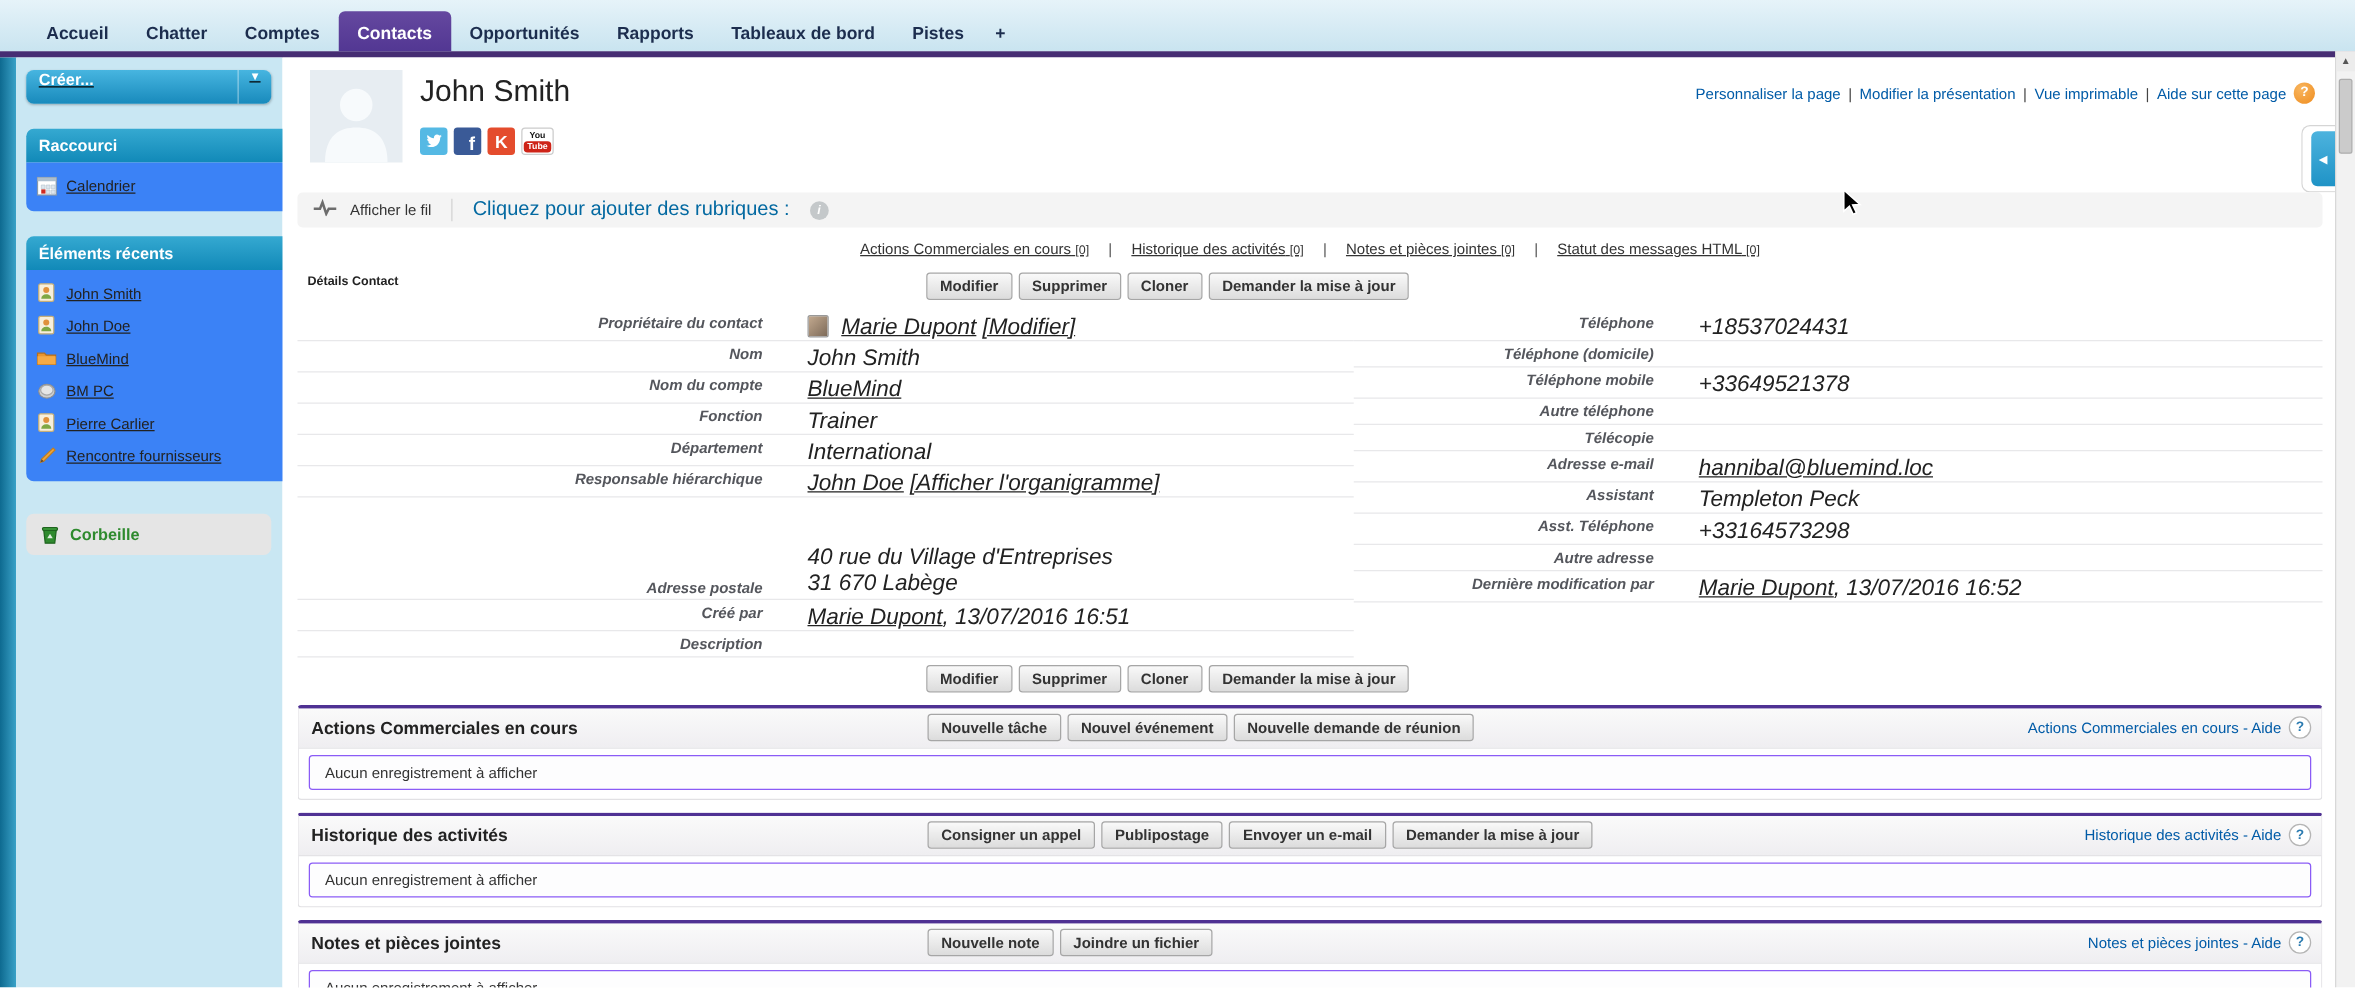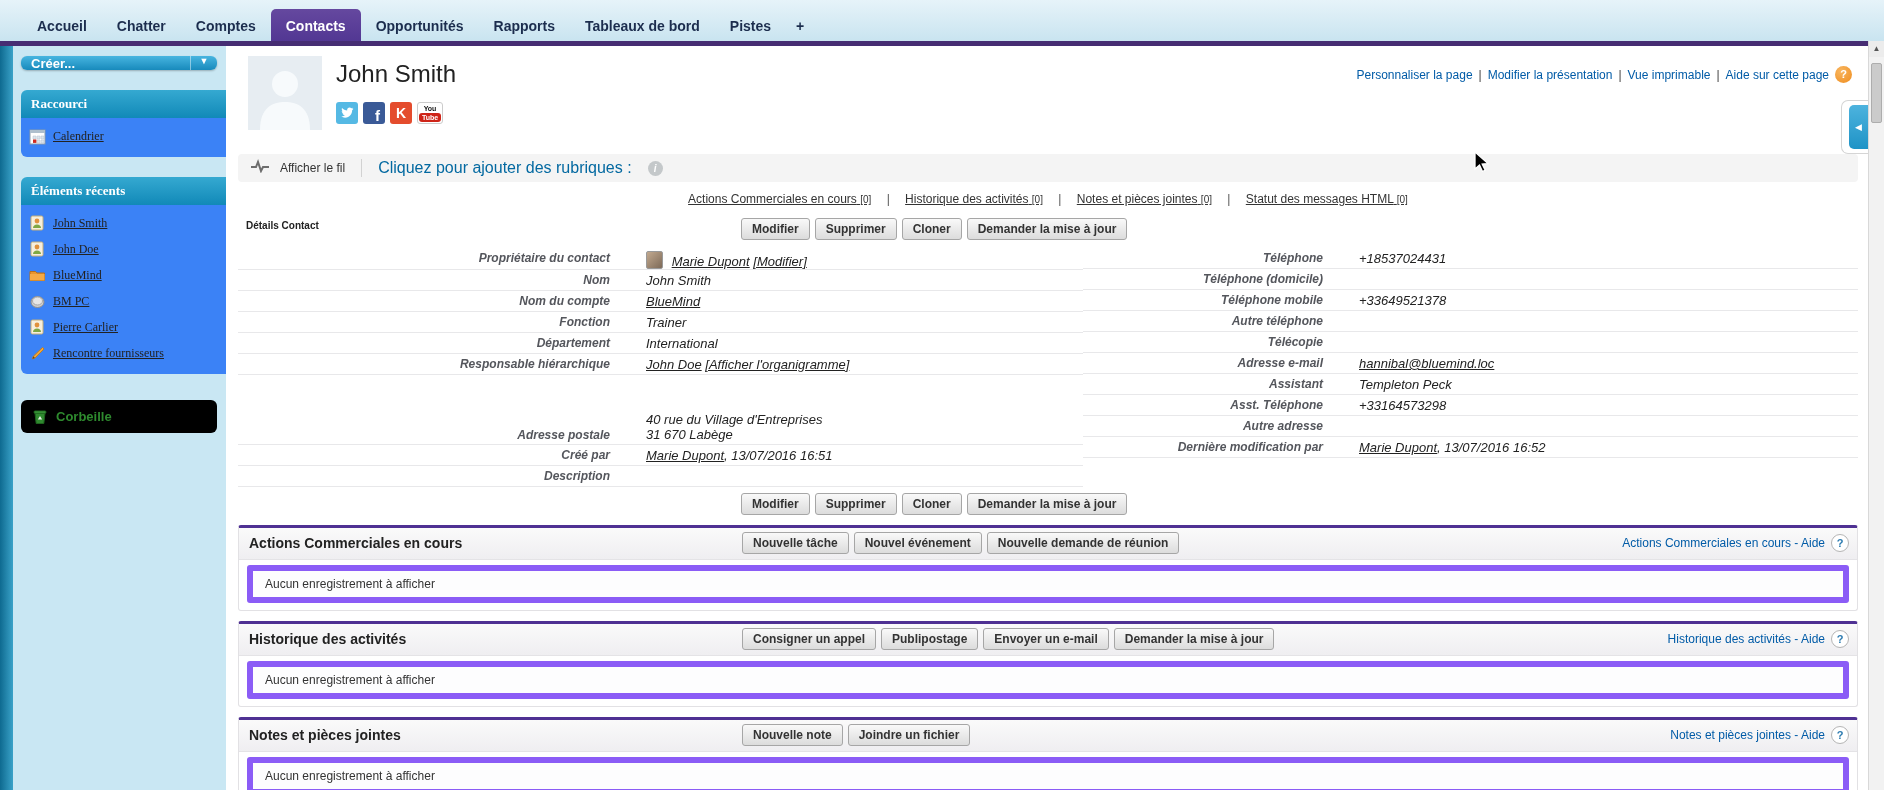--- a/index.html
+++ b/index.html
@@ -12,33 +12,33 @@
           background:linear-gradient(#e6f3f9,#c9e4f0);border-bottom:5px solid #462d73;}
   .tabs{position:absolute;left:22px;bottom:0;display:flex;align-items:flex-end;}
   .tab{font-size:14px;font-weight:bold;color:#1c2d4e;padding:9px 15px 7px;cursor:default;white-space:nowrap;}
   .tab.active{background:linear-gradient(#65489f,#523793);color:#fff;border-radius:5px 5px 0 0;}
   .tab.plus{padding:9px 10px 7px;}
 
   
   .left-strip{position:absolute;left:0;top:46px;bottom:0;width:13px;
               background:linear-gradient(90deg,#0e6a90,#3aa2c8);}
   .sidebar{position:absolute;left:13px;top:46px;bottom:0;width:213px;background:#c9e7f3;padding:10px 8px 0 8px;box-sizing:border-box;}
-  .create-btn{width:196px;height:14px;border-radius:6px;display:flex;
-              background:linear-gradient(#47b5e0,#188abc);box-shadow:0 1px 2px rgba(0,0,0,.25);cursor:pointer;}
+  .create-btn{width:196px;height:27px;border-radius:6px;display:flex;
+              background:linear-gradient(#47b5e0,#188abc);box-shadow:0 1px 2px rgba(0,0,0,.25);cursor:pointer;text-decoration:underline;}
   .create-btn .cb-label{flex:1;color:#fff;font-weight:bold;font-size:13px;padding-left:10px;}
   .create-btn .cb-arrow{width:26px;text-align:center;color:#fff;font-size:9px;border-left:1px solid rgba(255,255,255,.45);}
-  .panel{margin-top:20px;width:236px;font-family:Liberation Serif, serif;}
+  .panel{margin-top:20px;width:236px;}
   .panel-header{background:linear-gradient(#35a9d1,#1189b8);color:#fff;font-weight:bold;font-size:13px;
                 padding:6px 10px;border-radius:6px 6px 0 0;}
   .panel-body{background:#3b82f6;border-radius:0 0 6px 6px;padding:10px 8px;}
   .side-item{display:flex;align-items:center;gap:7px;margin-bottom:9px;}
   .side-item:last-child{margin-bottom:2px;}
   .side-item a{font-size:12px;color:#222;text-decoration:underline;cursor:pointer;}
   .icon16{width:17px;height:17px;flex:0 0 17px;display:inline-block;}
-  .recycle{margin-top:26px;width:196px;background:#000000;border-radius:6px;padding:8px 10px;
+  .recycle{margin-top:26px;width:196px;background:#e5e5e5;border-radius:6px;padding:8px 10px;
            display:flex;align-items:center;gap:8px;box-sizing:border-box;}
   .recycle .rc-label{color:#2e8a2e;font-weight:bold;font-size:13px;}
 
   
   .main{position:absolute;left:226px;top:46px;right:16px;bottom:0;background:#fff;padding:0 10px 0 12px;}
   .page-head{position:relative;height:96px;}
   .avatar{position:absolute;left:10px;top:10px;width:74px;height:74px;background:#e7edf2;overflow:hidden;}
   .page-title{position:absolute;left:98px;top:14px;font-size:24px;color:#222;}
   .social{position:absolute;left:98px;top:56px;display:flex;gap:5px;}
   .sicon{width:22px;height:22px;border-radius:3px;display:flex;align-items:center;justify-content:center;cursor:pointer;}
@@ -74,38 +74,38 @@
 
   .dtable{margin-top:4px;display:flex;font-style:italic;}
   .dcol-left{width:845px;}
   .dcol-right{flex:1;}
   .drow{display:flex;align-items:flex-start;border-bottom:1px solid #e8e8ea;min-height:21px;padding-top:3px;box-sizing:border-box;}
   .drow.nb{border-bottom:none;}
   .drow.bottom{align-items:flex-end;padding-bottom:2px;}
   .lbl{font-weight:bold;font-size:12px;color:#54565c;text-align:right;padding-right:16px;flex:0 0 auto;}
   .dcol-left .lbl{width:372px;}
   .dcol-right .lbl{width:240px;}
-  .val{font-size:13px;color:#222;padding-left:20px;}
+  .val{font-size:18px;color:#222;padding-left:20px;}
   .val a{color:#222;text-decoration:underline;cursor:pointer;}
   .spacer34{height:34px;}
   .owner-thumb{display:inline-block;width:15px;height:16px;border:1px solid #999;border-radius:2px;vertical-align:-3px;
                background:linear-gradient(135deg,#c2a98f,#7d6a58);margin-right:5px;}
   .btm-btns{margin-top:6px;margin-left:503px;display:flex;gap:5px;}
 
   
   .section{margin-top:10px;border:1px solid #e2e1e4;border-top:3px solid #4f3193;border-radius:3px;background:#fff;}
   .sec-header{position:relative;height:31px;background:linear-gradient(#fafafa,#efeef1);border-bottom:1px solid #e4e3e6;}
   .sec-title{position:absolute;left:10px;top:7px;font-weight:bold;font-size:14px;color:#222;}
   .sec-btns{position:absolute;left:503px;top:4px;display:flex;gap:5px;}
   .sec-help{position:absolute;right:32px;top:8px;font-size:12px;}
   .sec-help a{color:#015ba7;text-decoration:none;cursor:pointer;}
   .qicon{position:absolute;right:8px;top:6px;width:16px;height:16px;border-radius:50%;background:#fff;border:1px solid #b5b5b5;
          color:#2a7ab0;font-size:11px;font-weight:bold;text-align:center;line-height:16px;cursor:pointer;}
   .sec-body{padding:5px 8px 7px;}
-  .empty-box{border:6px solid #8b5cf6;background:#fdfdfe;border-radius:3px;padding:6px 12px;font-size:12px;color:#333;}
+  .empty-box{border:1px solid #8b5cf6;background:#fdfdfe;border-radius:3px;padding:6px 12px;font-size:12px;color:#333;}
 
   
   .scrollbar{position:absolute;right:0;top:41px;bottom:0;width:16px;background:#f2f2f2;border-left:1px solid #d8d8d8;box-sizing:border-box;}
   .sb-up{height:16px;text-align:center;font-size:8px;color:#555;line-height:16px;background:#ececec;cursor:pointer;}
   .sb-thumb{position:absolute;left:2px;right:2px;top:22px;height:58px;background:#cbcbcb;border:1px solid #adadad;border-radius:2px;cursor:pointer;}
   .collapse-tab{position:absolute;right:16px;top:100px;width:26px;height:52px;background:#fff;border:1px solid #d5d5d5;
                 border-right:none;border-radius:7px 0 0 7px;display:flex;align-items:center;justify-content:flex-end;cursor:pointer;}
   .collapse-inner{width:19px;height:44px;background:linear-gradient(#4db3de,#1f93c6);border-radius:5px 0 0 5px;
                   display:flex;align-items:center;justify-content:center;}
   .collapse-inner span{color:#fff;font-size:9px;}

